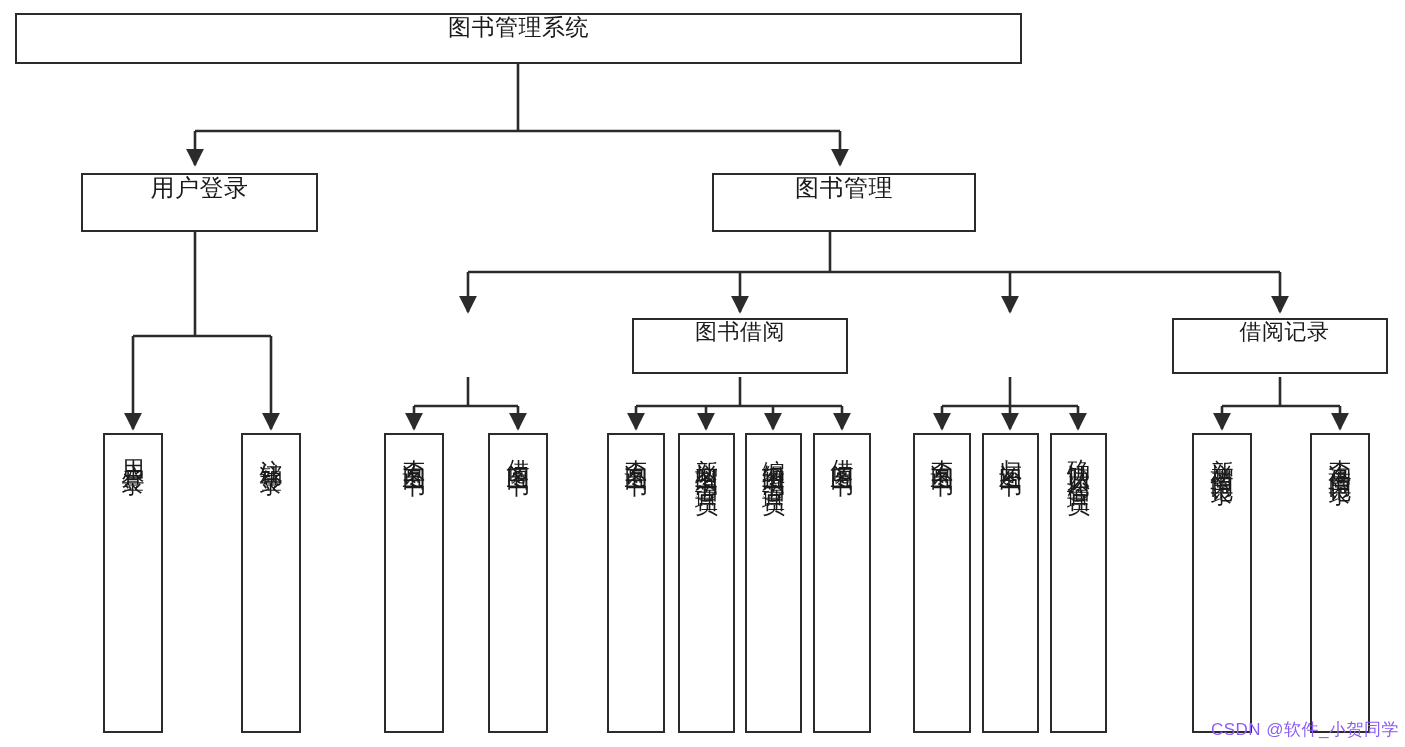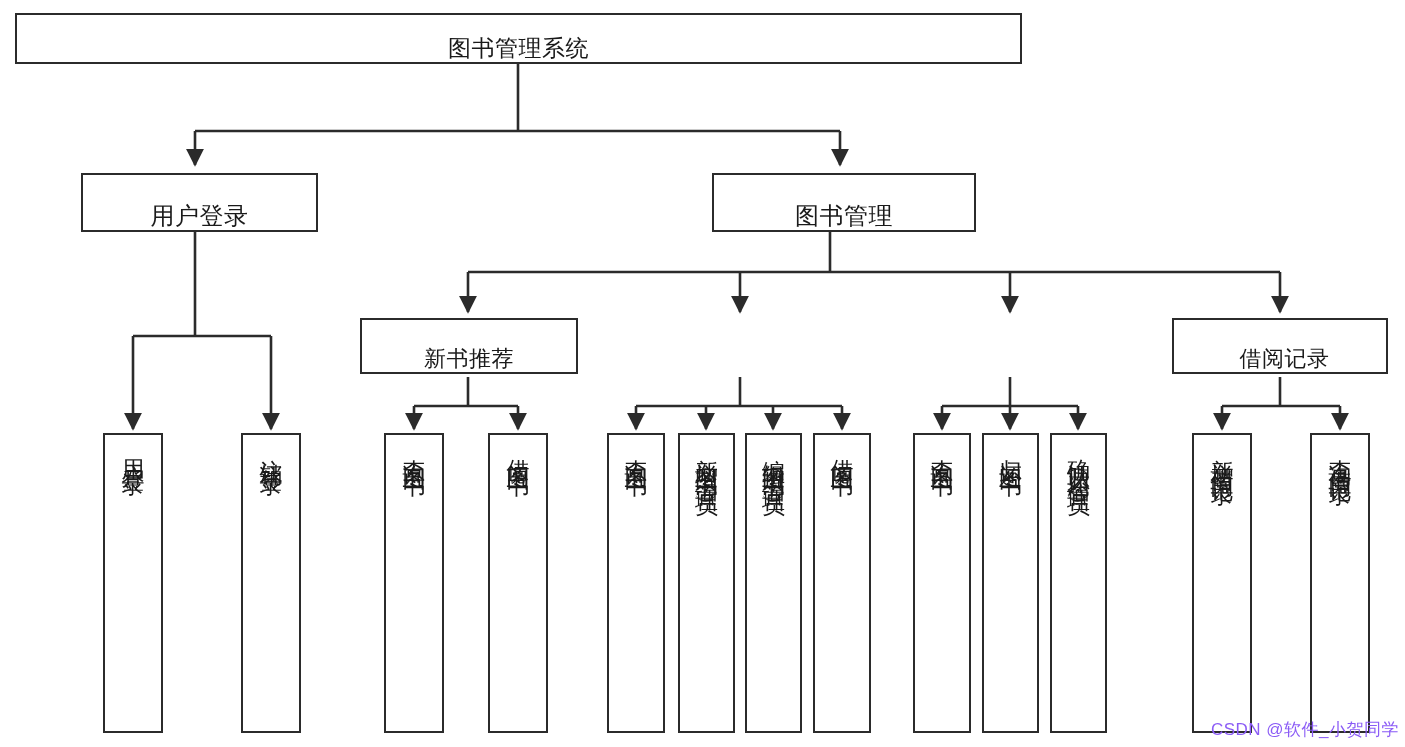--- a/index.html
+++ b/index.html
@@ -10,21 +10,21 @@
   }
   #diagram-root{position:relative;width:1405px;height:747px;background:#fff;}
   svg#wires{position:absolute;left:0;top:0;width:1405px;height:747px;}
 
   .node{
     position:absolute;
     box-sizing:border-box;
     background:#ffffff;
     border:2px solid #2b2b2b;
     display:flex;
-    align-items:flex-end;
+    align-items:flex-start;
     justify-content:center;
     color:#1a1a1a;
   }
   .node .label{
     display:block;
     text-align:center;
     line-height:1.12;
     white-space:nowrap;
   }
   
@@ -120,22 +120,22 @@
     <span class="label">图书管理系统</span>
   </div>
 
   <div class="node horiz lvl1" style="left:81px;top:173px;width:237px;height:59px;">
     <span class="label">用户登录</span>
   </div>
   <div class="node horiz lvl1" style="left:712px;top:173px;width:264px;height:59px;">
     <span class="label">图书管理</span>
   </div>
 
-  <div class="node horiz lvl2" style="left:360px;top:318px;width:218px;height:56px;">
-    <span class="label">新书推荐</span>
+  <div class="node horiz lvl2" style="left:632px;top:318px;width:216px;height:56px;">
+    <span class="label">图书借阅</span>
   </div>
   <div class="node horiz lvl2" style="left:1172px;top:318px;width:216px;height:56px;padding-left:9px;">
     <span class="label">借阅记录</span>
   </div>
 
   <div class="node vert" style="left:103px;top:433px;width:60px;height:300px;">
     <span class="label">用户登录</span>
   </div>
   <div class="node vert" style="left:241px;top:433px;width:60px;height:300px;">
     <span class="label">注销登录</span>

